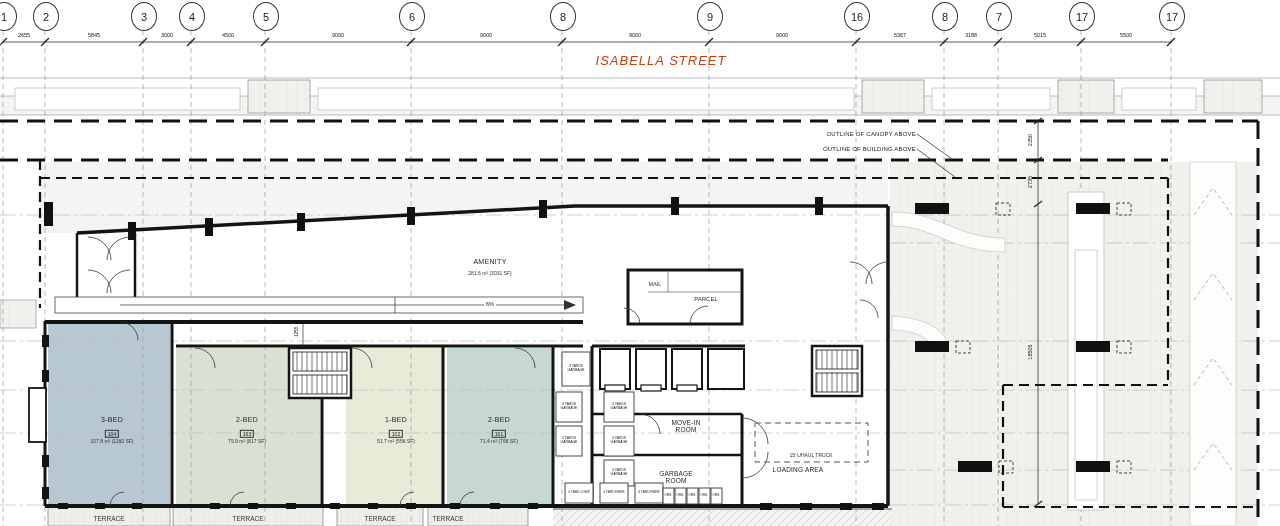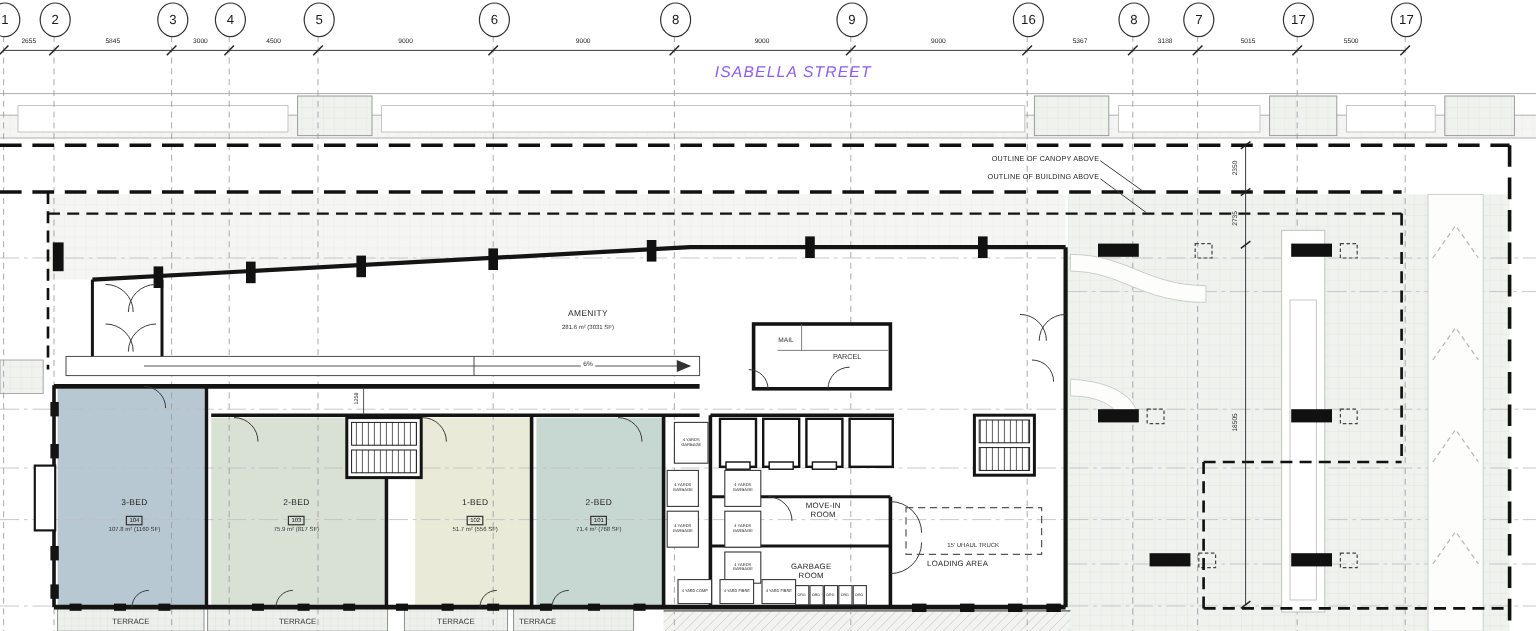--- a/index.html
+++ b/index.html
@@ -1,20 +1,20 @@
 <!DOCTYPE html>
 <html><head>
 <meta charset="utf-8">
 <style>
   html,body{margin:0;padding:0;background:#fff;}
   #plan{position:relative;width:1280px;height:526px;overflow:hidden;background:#fff;
         font-family:"Liberation Sans",sans-serif;color:#1c1c1c;}
   #plan svg{position:absolute;left:0;top:0;}
   .t{position:absolute;transform:translate(-50%,-50%);white-space:nowrap;color:#1c1c1c;line-height:1.15;}
-  .street{font-size:13px;font-style:italic;letter-spacing:1px;color:#8b5cf6;}
+  .street{font-size:13px;font-style:italic;letter-spacing:1px;color:#c2410c;}
   .callout{font-size:6px;transform:translate(-100%,-50%);letter-spacing:.2px;}
   .dim{font-size:5.5px;}
   .vdim{font-size:5.5px;transform:translate(-50%,-50%) rotate(-90deg);}
   .bubble{position:absolute;width:24px;height:27px;border:1.3px solid #333;border-radius:50%;
           background:#fff;font-size:11px;display:flex;align-items:center;justify-content:center;}
   .room{font-size:7px;letter-spacing:.3px;}
   .room-s{font-size:6.5px;letter-spacing:.2px;}
   .area{font-size:5px;color:#333;}
   .idbox{font-size:5px;border:.8px solid #333;padding:0 2px;background:transparent;}
   .tiny{font-size:3.4px;white-space:normal;width:26px;text-align:center;line-height:1.1;}

